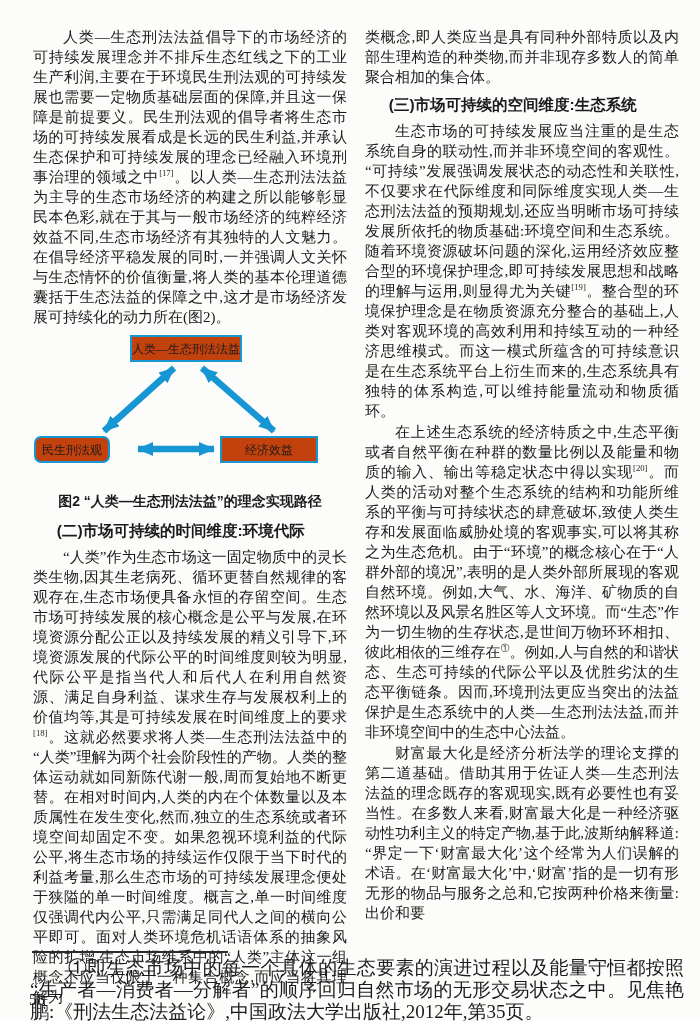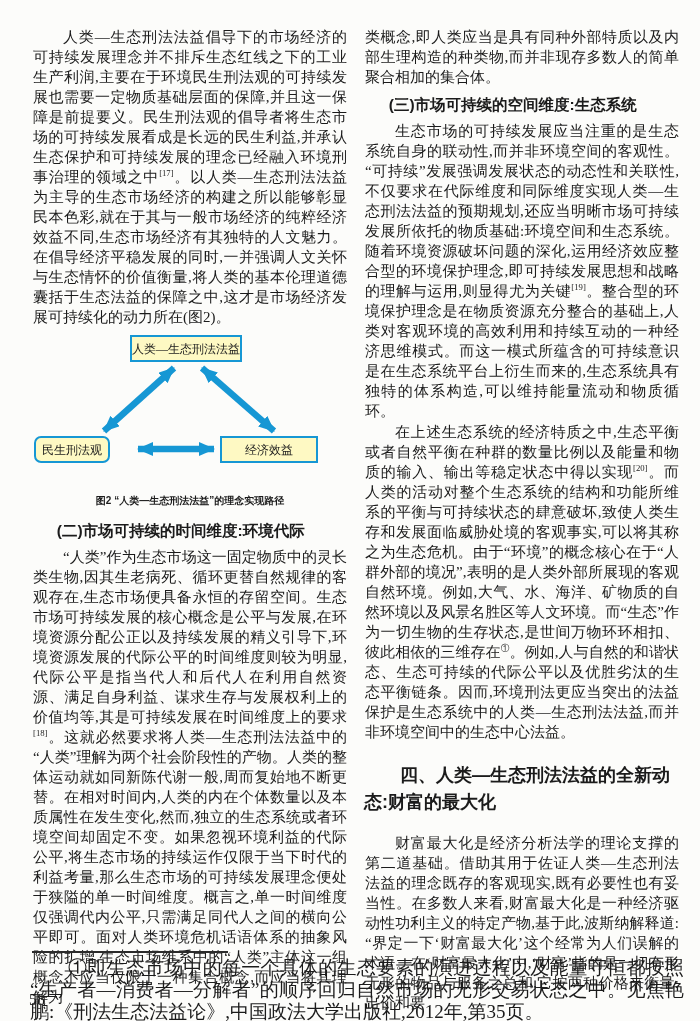--- a/index.html
+++ b/index.html
@@ -17,31 +17,31 @@
   p { margin:1px; text-indent:2em; }
   p.noindent { text-indent:0; }
   sup { font-size:0.58em; vertical-align:super; line-height:0; }
   h3.sub { font-size:15.5px; font-weight:bold; margin:6px 0 5px; text-indent:1.6em; line-height:23px; font-family:"Liberation Sans","DejaVu Sans",sans-serif; }
   h2.major { font-size:18px; font-weight:bold; line-height:27px; margin:20px 0 17px; text-indent:2em; text-align:left; font-family:"Liberation Sans","DejaVu Sans",sans-serif; }
   
   .fig-wrap { margin:8px 0 2px; }
   .fig { position:relative; width:316px; height:148px; }
   .fig svg { position:absolute; left:0; top:0; }
   .fig-box {
-    position:absolute; background:#fef9c3;
+    position:absolute; background:#c2410c;
     border:2px solid var(--accent);
     display:flex; align-items:center; justify-content:center;
     font-size:12px; line-height:1; text-indent:0; white-space:nowrap;
   }
   .fig-box.top   { left:98px;  top:0;     width:112px; height:27px; }
   .fig-box.bleft { left:2px;   top:101px; width:76px;  height:27px;border-radius:7px; }
   .fig-box.bright{ left:188px; top:101px; width:98px;  height:27px; }
   .arrow { stroke:var(--accent); stroke-width:6.5; }
   .ah { fill:var(--accent); }
-  .fig-caption { text-align:center; font-weight:bold; font-size:10px; margin:8px 0 8px; text-indent:0; font-family:"Liberation Sans","DejaVu Sans",sans-serif; }
+  .fig-caption { text-align:center; font-weight:bold; font-size:14px; margin:8px 0 8px; text-indent:0; font-family:"Liberation Sans","DejaVu Sans",sans-serif; }
   
   .footnote-rule { position:absolute; left:32px; top:951px; width:196px; height:0; border-top:2px solid #2b2b2b; }
   .footnote { position:absolute; left:30px; top:957px; width:654px; font-size:19px; line-height:22px; text-align:justify; text-indent:2em; }
   .pagenum { position:absolute; left:29px; top:991px; font-size:16px; }
 </style>
 </head>
 <body>
 
 <div class="page">
 
@@ -76,21 +76,20 @@
 
     <div class="col">
       <p class="noindent">类概念,即人类应当是具有同种外部特质以及内部生理构造的种类物,而并非现存多数人的简单聚合相加的集合体。</p>
 
       <h3 class="sub">(三)市场可持续的空间维度:生态系统</h3>
 
       <p>生态市场的可持续发展应当注重的是生态系统自身的联动性,而并非环境空间的客观性。“可持续”发展强调发展状态的动态性和关联性,不仅要求在代际维度和同际维度实现人类—生态刑法法益的预期规划,还应当明晰市场可持续发展所依托的物质基础:环境空间和生态系统。随着环境资源破坏问题的深化,运用经济效应整合型的环境保护理念,即可持续发展思想和战略的理解与运用,则显得尤为关键<sup>[19]</sup>。整合型的环境保护理念是在物质资源充分整合的基础上,人类对客观环境的高效利用和持续互动的一种经济思维模式。而这一模式所蕴含的可持续意识是在生态系统平台上衍生而来的,生态系统具有独特的体系构造,可以维持能量流动和物质循环。</p>
 
       <p>在上述生态系统的经济特质之中,生态平衡或者自然平衡在种群的数量比例以及能量和物质的输入、输出等稳定状态中得以实现<sup>[20]</sup>。而人类的活动对整个生态系统的结构和功能所维系的平衡与可持续状态的肆意破坏,致使人类生存和发展面临威胁处境的客观事实,可以将其称之为生态危机。由于“环境”的概念核心在于“人群外部的境况”,表明的是人类外部所展现的客观自然环境。例如,大气、水、海洋、矿物质的自然环境以及风景名胜区等人文环境。而“生态”作为一切生物的生存状态,是世间万物环环相扣、彼此相依的三维存在<sup>①</sup>。例如,人与自然的和谐状态、生态可持续的代际公平以及优胜劣汰的生态平衡链条。因而,环境刑法更应当突出的法益保护是生态系统中的人类—生态刑法法益,而并非环境空间中的生态中心法益。</p>
 
-      <h2 class="major">四、人类—生态刑法法益的全新动态:财富的最大化</h2>
 
       <p>财富最大化是经济分析法学的理论支撑的第二道基础。借助其用于佐证人类—生态刑法法益的理念既存的客观现实,既有必要性也有妥当性。在多数人来看,财富最大化是一种经济驱动性功利主义的特定产物,基于此,波斯纳解释道:“界定一下‘财富最大化’这个经常为人们误解的术语。在‘财富最大化’中,‘财富’指的是一切有形无形的物品与服务之总和,它按两种价格来衡量:出价和要</p>
     </div>
   </div>
 
   <div class="footnote-rule"></div>
   <div class="footnote">①即生态市场中的每一个具体的生态要素的演进过程以及能量守恒都按照“生产者—消费者—分解者”的顺序回归自然市场的无形交易状态之中。见焦艳鹏:《刑法生态法益论》,中国政法大学出版社,2012年,第35页。</div>
   <div class="pagenum">58</div>
 
 </div>

